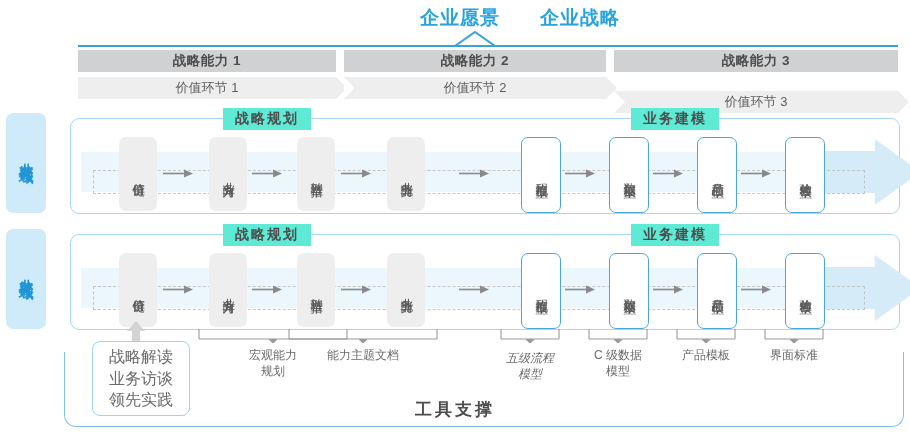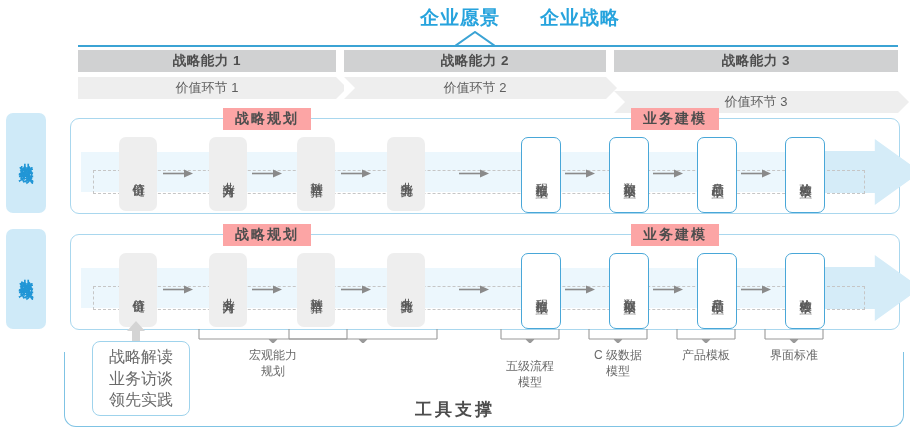--- a/index.html
+++ b/index.html
@@ -58,21 +58,21 @@
     line-height:1;
   }
 
   
   .rowbox{
     position:absolute;left:70px;width:828px;
     border:1.4px solid #a9d7ee;border-radius:9px;background:#fff;
   }
   .rowbox .sect-title{
     position:absolute;top:-11px;height:22px;line-height:20px;
-    background:#fca5a5;padding:0 12px;
+    background:#5eead4;padding:0 12px;
     font-size:14px;font-weight:bold;color:#4d4d4d;letter-spacing:2px;
     white-space:nowrap;
     text-align:center;
   }
   .sect-sp{left:152px;}
   .sect-bm{left:560px;}
 
   
   .band{
     position:absolute;left:10px;top:33px;height:40px;right:10px;
@@ -319,22 +319,23 @@
   <div>战略解读</div>
   <div>业务访谈</div>
   <div>领先实践</div>
 </div>
 
 <div class="blabel" style="left:223px;top:347px;width:100px;">
   <div>宏观能力</div>
   <div>规划</div>
 </div>
 <div class="blabel" style="left:308px;top:347px;width:110px;">
-</div>
-<div class="blabel" style="left:480px;top:358px;width:100px;">
+  <div>能力主题文档</div>
+</div>
+<div class="blabel" style="left:480px;top:350px;width:100px;font-style:italic;">
   <div>五级流程</div>
   <div>模型</div>
 </div>
 <div class="blabel" style="left:568px;top:347px;width:100px;">
   <div>C 级数据</div>
   <div>模型</div>
 </div>
 <div class="blabel" style="left:656px;top:347px;width:100px;">
   <div>产品模板</div>
 </div>

